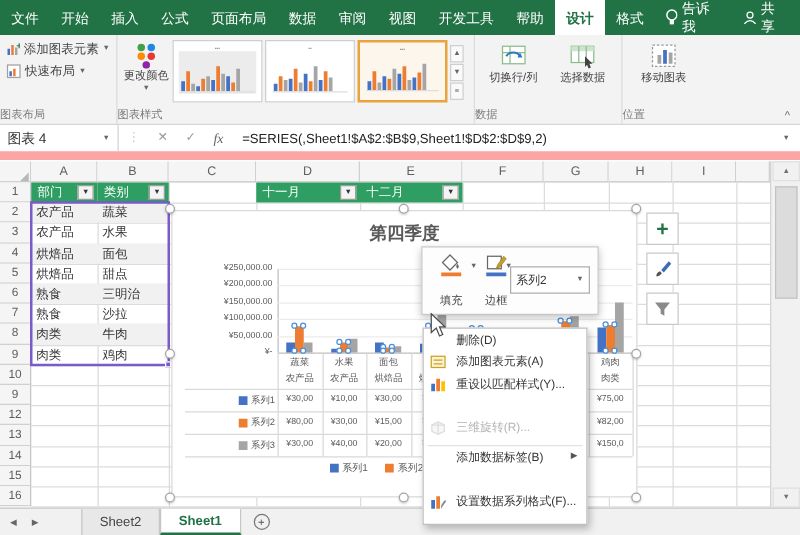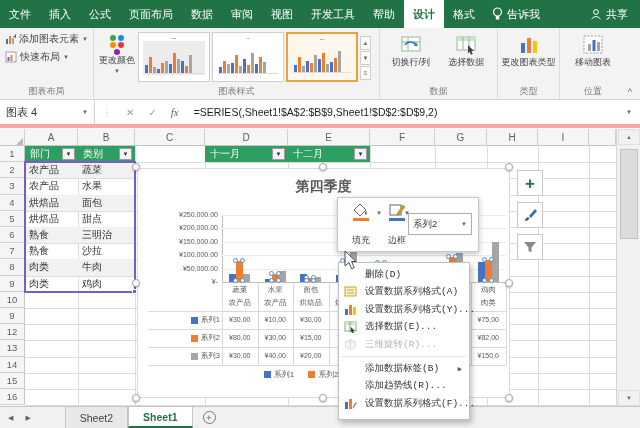--- a/index.html
+++ b/index.html
@@ -15,21 +15,21 @@
   .rtab { color:#fff; font-size:11px; display:flex; align-items:center;
     padding:0 9px; cursor:default; white-space:nowrap; }
   .rtab.active { background:#fff; color:#217346; font-weight:bold; }
   #tellme { display:flex; align-items:center; gap:4px; color:#fff; font-size:11px; padding:0 8px; }
   #sharebox { margin-left:auto; display:flex; align-items:center; gap:4px; color:#fff;
     font-size:11px; padding:0 12px; }
   
   #ribbon { position:absolute; left:0; top:28px; width:640px; height:72px;
     background:#f3f3f3; border-bottom:1px solid #d6d6d6; display:flex; }
   .rgroup { position:relative; height:100%; border-right:1px solid #dcdcdc; padding:2px 3px 14px 3px; }
-  .rgroup-label { position:absolute; left:0; right:0; bottom:1px; text-align:center;
+  .rgroup-label { position:absolute; left:0; right:0; bottom:1px; text-align:left;
     font-size:9px; color:#7a7a7a; }
   .smallbtn { display:flex; align-items:center; gap:3px; height:18px; padding:0 2px;
     font-size:10px; color:#444; white-space:nowrap; }
   .dd { font-size:6px; color:#666; }
   .bigbtn { display:flex; flex-direction:column; align-items:center; justify-content:flex-start;
     font-size:9px; color:#444; text-align:center; padding-top:3px; line-height:11px; }
   .thumb { width:72px; height:50px; background:#fff; border:1px solid #cfcfcf; margin:2px 1px;
     position:relative; overflow:hidden; }
   .thumb.selected { border:2px solid #e8a33d; background:#fdf6ec; }
   .mini-bars { position:absolute; left:6px; right:6px; bottom:8px; height:26px;
@@ -37,21 +37,21 @@
   .mini-bars i { display:block; width:3px; }
   .mini-title { position:absolute; top:3px; left:0; right:0; text-align:center;
     font-size:4px; color:#999; }
   .mini-axis { position:absolute; left:5px; right:5px; bottom:7px; height:1px; background:#ddd; }
   .gal-scroll { display:flex; flex-direction:column; justify-content:center; gap:1px; padding:2px 1px; }
   .gal-scroll span { width:11px; height:14px; border:1px solid #cfcfcf; background:#fafafa;
     font-size:6px; color:#666; display:flex; align-items:center; justify-content:center; }
   #ribbon-collapse { position:absolute; right:8px; bottom:2px; font-size:9px; color:#666; }
   
   #fbar { position:absolute; left:0; top:100px; width:640px; height:28px; background:#fff;
-    border-bottom:4px solid #fca5a5; display:flex; align-items:center; }
+    border-bottom:7px solid #fca5a5; display:flex; align-items:center; }
   #namebox { width:95px; height:100%; border-right:1px solid #d4d4d4; display:flex;
     align-items:center; padding:0 6px; font-size:11px; color:#333; }
   #namebox .dd { margin-left:auto; }
   .fbtn { color:#9a9a9a; font-size:10px; padding:0 7px; }
   #fx { font-family:"Liberation Serif",serif; font-style:italic; color:#666; font-size:11px; padding:0 7px; }
   #formula-text { flex:1; font-size:10.5px; color:#222; padding-left:8px; white-space:nowrap; overflow:hidden; }
   #fbar-dd { padding:0 8px; }
   
   #sheet { position:absolute; left:0; top:129px; width:616px; height:277px; background:#fff; overflow:hidden; }
   .colhdr, #gutter { position:absolute; top:0; height:17px; background:#f5f5f5;
@@ -105,22 +105,22 @@
   .mt-btn { position:absolute; top:5px; width:30px; height:30px; display:flex; flex-direction:column;
     align-items:center; }
   .mt-colorbar { width:16px; height:3px; margin-top:1px; }
   .mt-label { position:absolute; top:36px; width:34px; text-align:center; font-size:9px; color:#444; }
   #mt-combo { position:absolute; left:70px; top:15px; width:64px; height:22px; border:1px solid #adadad;
     background:#fff; display:flex; align-items:center; font-size:9.5px; color:#333; padding:0 4px; }
   #mt-combo .dd { margin-left:auto; }
   
   #ctxmenu { position:absolute; left:338px; top:262px; width:132px; height:158px; background:#fff;
     border:1px solid #bfbfbf; box-shadow:2px 3px 6px rgba(0,0,0,.25); z-index:6; }
-  .mi { position:absolute; left:0; width:100%; height:17px; display:flex; align-items:center;
-    padding-left:26px; font-size:9.5px; color:#333; white-space:nowrap;font-family:Liberation Mono, monospace; }
+  .mi { position:absolute; left:0; width:100%; height:17px; display:flex; 
+    padding-left:26px; font-size:9.5px; color:#333; white-space:nowrap; }
   .mi.disabled { color:#b2b2b2; }
   .mi .mi-icon { position:absolute; left:5px; width:13px; height:13px; }
   .mi .sub { position:absolute; right:7px; font-size:7px; color:#555; }
   .msep { position:absolute; left:3px; right:3px; height:1px; background:#e2e2e2; }
   
   #vscroll { position:absolute; left:616px; top:129px; width:24px; height:277px; background:#f1f1f1;
     border-left:1px solid #d4d4d4; }
   .sarrow { position:absolute; width:22px; height:16px; left:1px; background:#f1f1f1;
     display:flex; align-items:center; justify-content:center; font-size:6px; color:#707070;
     border:1px solid #e0e0e0; }
@@ -143,20 +143,21 @@
   #cursor { position:absolute; left:343px; top:250px; z-index:7; }
   
   #selall { position:absolute; left:16px; top:9px; width:0; height:0;
     border-left:7px solid transparent; border-bottom:7px solid #b8b8b8; }
 </style>
 </head>
 <body>
 
 <div id="tabbar">
     <div class="rtab">文件</div>
+    <div class="rtab">开始</div>
     <div class="rtab">插入</div>
     <div class="rtab">公式</div>
     <div class="rtab">页面布局</div>
     <div class="rtab">数据</div>
     <div class="rtab">审阅</div>
     <div class="rtab">视图</div>
     <div class="rtab">开发工具</div>
     <div class="rtab">帮助</div>
     <div class="rtab active">设计</div>
     <div class="rtab">格式</div>
@@ -292,31 +293,20 @@
         <rect x="3" y="4" width="18" height="4" fill="#cfe3cf"></rect>
         <line x1="9" y1="4" x2="9" y2="17" stroke="#8bbd8b"></line>
           <line x1="15" y1="4" x2="15" y2="17" stroke="#8bbd8b"></line>
         <path d="M14 12 l6 6 -2.5 0 1.2 3 -1.8 .8 -1.3 -3 -1.6 1.8 z" fill="#444"></path>
       </svg>
       <span>选择数据</span>
     </div>
     <div class="rgroup-label">数据</div>
   </div>
 
-  <div class="rgroup" style="width:62px; display:flex; justify-content:center;">
-    <div class="bigbtn" style="width:54px">
-      <svg width="24" height="24">
-        <rect x="4" y="10" width="4" height="10" fill="#4472C4"></rect>
-        <rect x="10" y="5" width="4" height="15" fill="#ED7D31"></rect>
-        <rect x="16" y="8" width="4" height="12" fill="#FFC000"></rect>
-      </svg>
-      <span>更改图表类型</span>
-    </div>
-    <div class="rgroup-label">类型</div>
-  </div>
 
   <div class="rgroup" style="width:66px; display:flex; justify-content:center; border-right:none;">
     <div class="bigbtn" style="width:56px">
       <svg width="24" height="24">
         <rect x="3" y="3" width="18" height="17" fill="#fff" stroke="#9a9a9a" stroke-dasharray="2 1.5"></rect>
         <rect x="7" y="11" width="3" height="7" fill="#A5A5A5"></rect>
         <rect x="11.5" y="7" width="3" height="11" fill="#4472C4"></rect>
         <rect x="16" y="9" width="3" height="9" fill="#A5A5A5"></rect>
       </svg>
       <span>移动图表</span>
@@ -639,53 +629,41 @@
 <div id="ctxmenu">
     <div class="mi" style="top: 3px;">
       <span>删除(D)</span>
     </div>
     <div class="mi" style="top: 20.4px;">
       <span class="mi-icon"><svg width="13" height="13">
           <rect x="1" y="2" width="11" height="9" fill="#fdf3d1" stroke="#c9a227"></rect>
           <line x1="3" y1="5" x2="10" y2="5" stroke="#c9a227"></line>
           <line x1="3" y1="8" x2="10" y2="8" stroke="#c9a227"></line>
         </svg></span>
-      <span>设置数据系列格式(A)</span>
+      <span>添加图表元素(A)</span>
     </div>
     <div class="mi" style="top: 37.8px;">
       <span class="mi-icon"><svg width="13" height="13">
           <rect x="1" y="6" width="3" height="6" fill="#4472C4"></rect>
           <rect x="5" y="2" width="3" height="10" fill="#ED7D31"></rect>
           <rect x="9" y="4" width="3" height="8" fill="#FFC000"></rect>
         </svg></span>
-      <span>设置数据系列格式(Y)...</span>
-    </div>
-    <div class="mi" style="top: 55.2px;">
-      <span class="mi-icon"><svg width="13" height="13">
-          <rect x="1" y="2" width="11" height="9" fill="#fff" stroke="#6fae6f"></rect>
-          <rect x="1" y="2" width="11" height="3" fill="#cfe3cf"></rect>
-          <line x1="6" y1="2" x2="6" y2="11" stroke="#6fae6f"></line>
-          <path d="M7 7 l4 4 -2 0 .8 2 -1.4 .5 -.8 -2 -1.2 1.2 z" fill="#444"></path>
-        </svg></span>
-      <span>选择数据(E)...</span>
+      <span>重设以匹配样式(Y)...</span>
     </div>
     <div class="mi disabled" style="top: 72.6px;">
       <span class="mi-icon" style="opacity: 0.45;"><svg width="13" height="13">
           <path d="M6.5 1.5 L11.5 4 L11.5 9 L6.5 11.5 L1.5 9 L1.5 4 Z" fill="#eee" stroke="#b5b5b5"></path>
           <path d="M6.5 1.5 L6.5 11.5 M1.5 4 L11.5 4" stroke="#b5b5b5" fill="none"></path>
         </svg></span>
       <span>三维旋转(R)...</span>
     </div>
     <div class="msep" style="top: 93px;"></div>
     <div class="mi" style="top: 97px;">
       <span>添加数据标签(B)</span>
       <span class="sub">▶</span>
-    </div>
-    <div class="mi" style="top: 114.4px;">
-      <span>添加趋势线(R)...</span>
     </div>
     <div class="mi" style="top: 131.8px;">
       <span class="mi-icon"><svg width="13" height="13">
           <rect x="1" y="5" width="3" height="7" fill="#4472C4"></rect>
           <rect x="5" y="2" width="3" height="10" fill="#ED7D31"></rect>
           <path d="M9 12 q-1 -3 3 -7 l1 1 q-3 4 -4 6" fill="#8a8a8a"></path>
         </svg></span>
       <span>设置数据系列格式(F)...</span>
     </div>
   </div>

